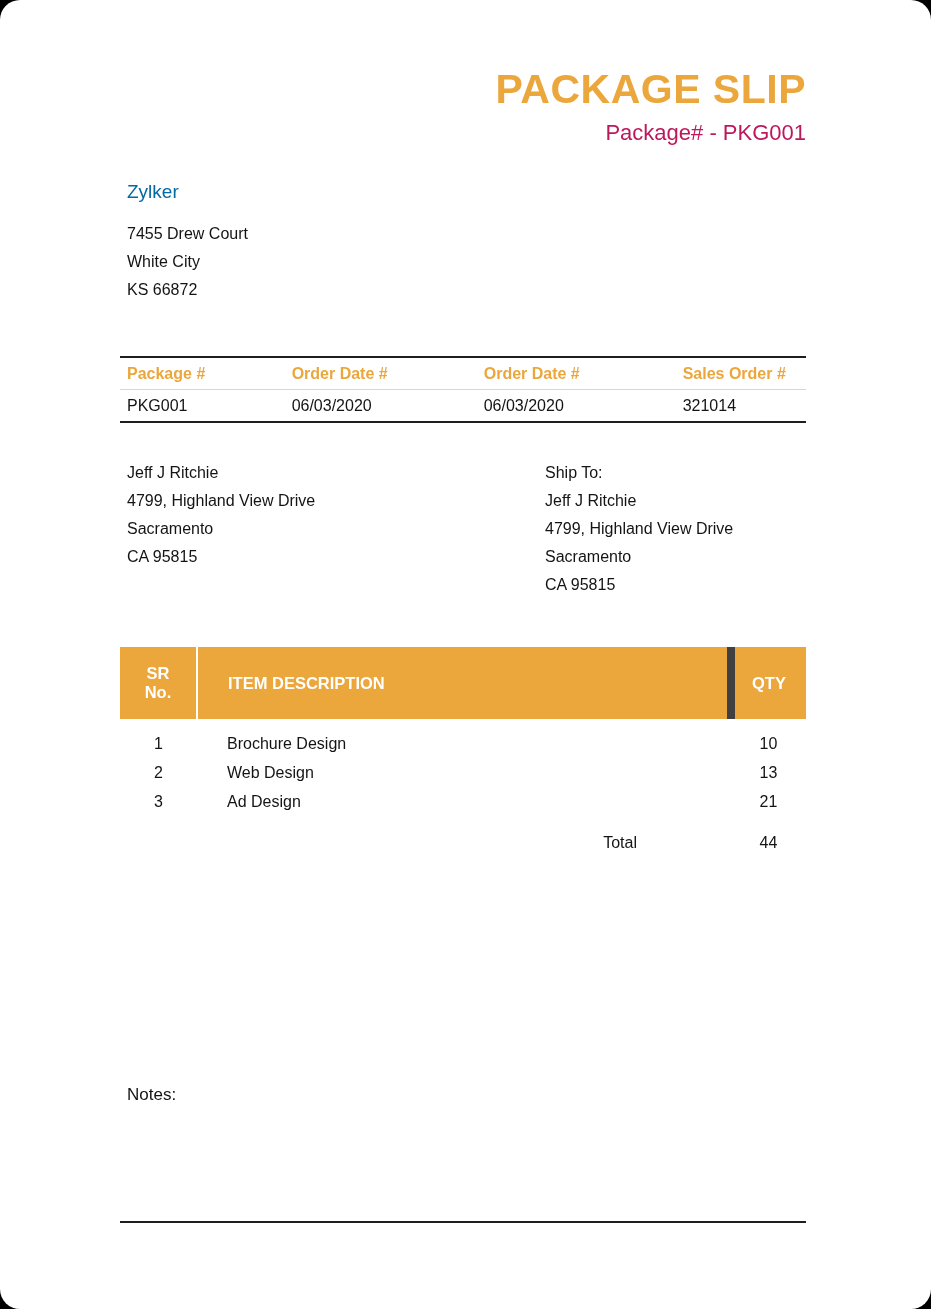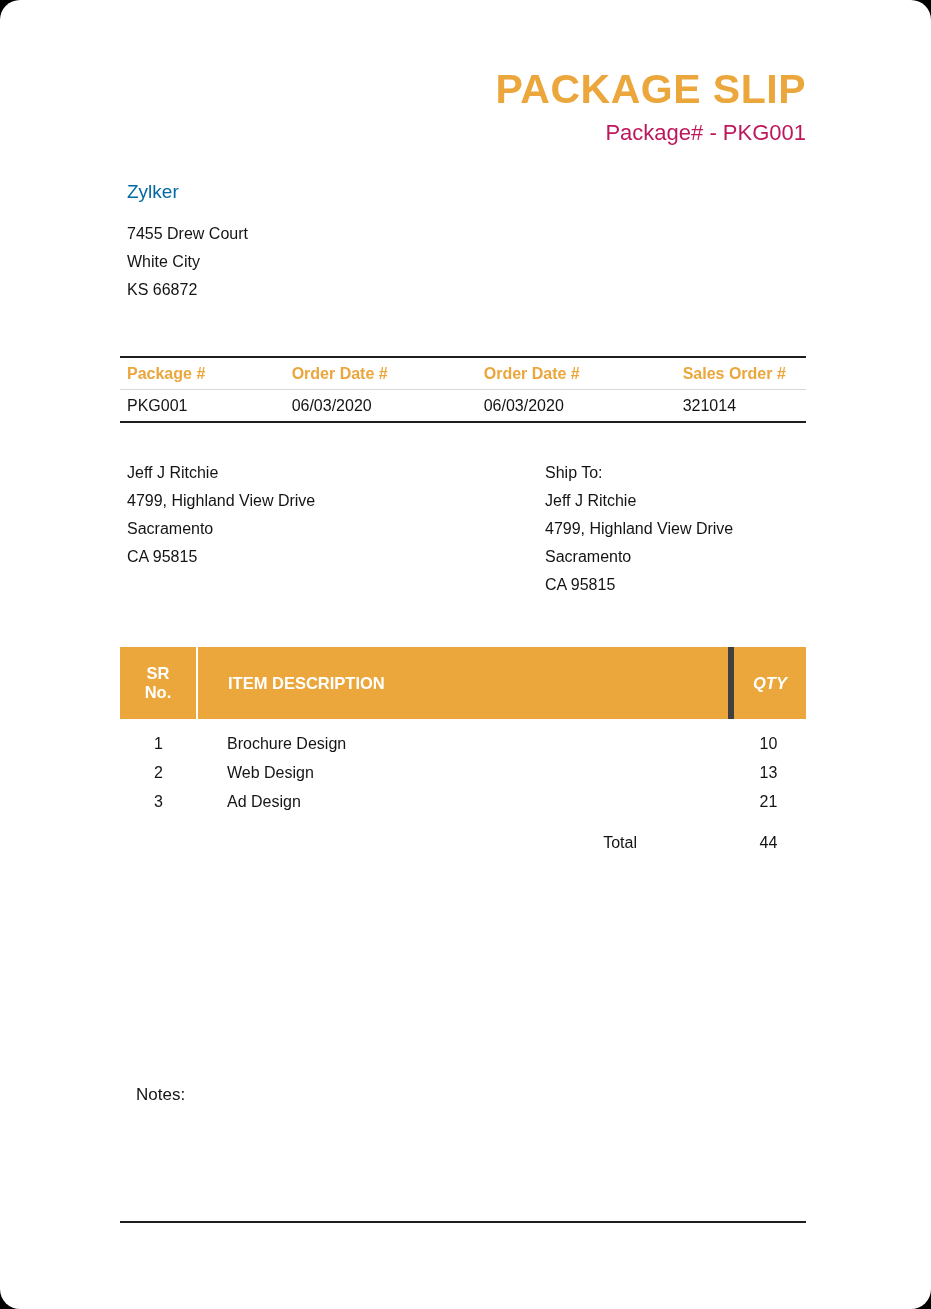--- a/index.html
+++ b/index.html
@@ -46,36 +46,36 @@
   .addr-label,.addr-line{font-size:16px;line-height:28px;}
 
   
   .items-table{width:100%;border-collapse:collapse;table-layout:fixed;margin-top:48px;}
   .items-table col.sr{width:77px;} .items-table col.qty{width:75px;}
   .items-table thead th{
     background:var(--accent);color:#fff;height:48px;font-size:16.5px;
     font-weight:700;vertical-align:middle;padding:17px;
   }
   .items-table thead th.h-sr{text-align:center;border-right:2px solid #fff;}
-  .items-table thead th.h-desc{text-align:left;padding-left:30px;border-right:6px solid #404040;}
-  .items-table thead th.h-qty{text-align:center;font-style:italic;}
+  .items-table thead th.h-desc{text-align:left;padding-left:30px;border-right:8px solid #404040;}
+  .items-table thead th.h-qty{text-align:left;}
   .items-table tbody td{font-size:16px;line-height:29px;padding:0;}
   .items-table tbody tr.first td{padding-top:10px;}
   .items-table td.c-sr{text-align:center;}
   .items-table td.c-desc{padding-left:30px;}
   .items-table td.c-qty{text-align:center;}
 
   
   .total-row{display:flex;margin-top:17px;font-size:16px;line-height:20px;}
   .total-spacer{width:77px;}
   .total-label{width:534px;text-align:right;padding-right:94px;}
   .total-value{width:75px;text-align:center;}
 
   
-  .notes-label{position:absolute;left:127px;top:1085px;font-size:17px;line-height:20px;margin-left:9px;}
+  .notes-label{position:absolute;left:127px;top:1085px;font-size:17px;line-height:20px;}
   .bottom-rule{position:absolute;left:120px;top:1221px;width:686px;height:2px;background:var(--rule-dark);}
 </style>
 </head>
 <body>
 
 <div class="page">
   <div class="content">
 
     <h1 class="doc-title">PACKAGE SLIP</h1>
     <div class="doc-subtitle">Package# - PKG001</div>

